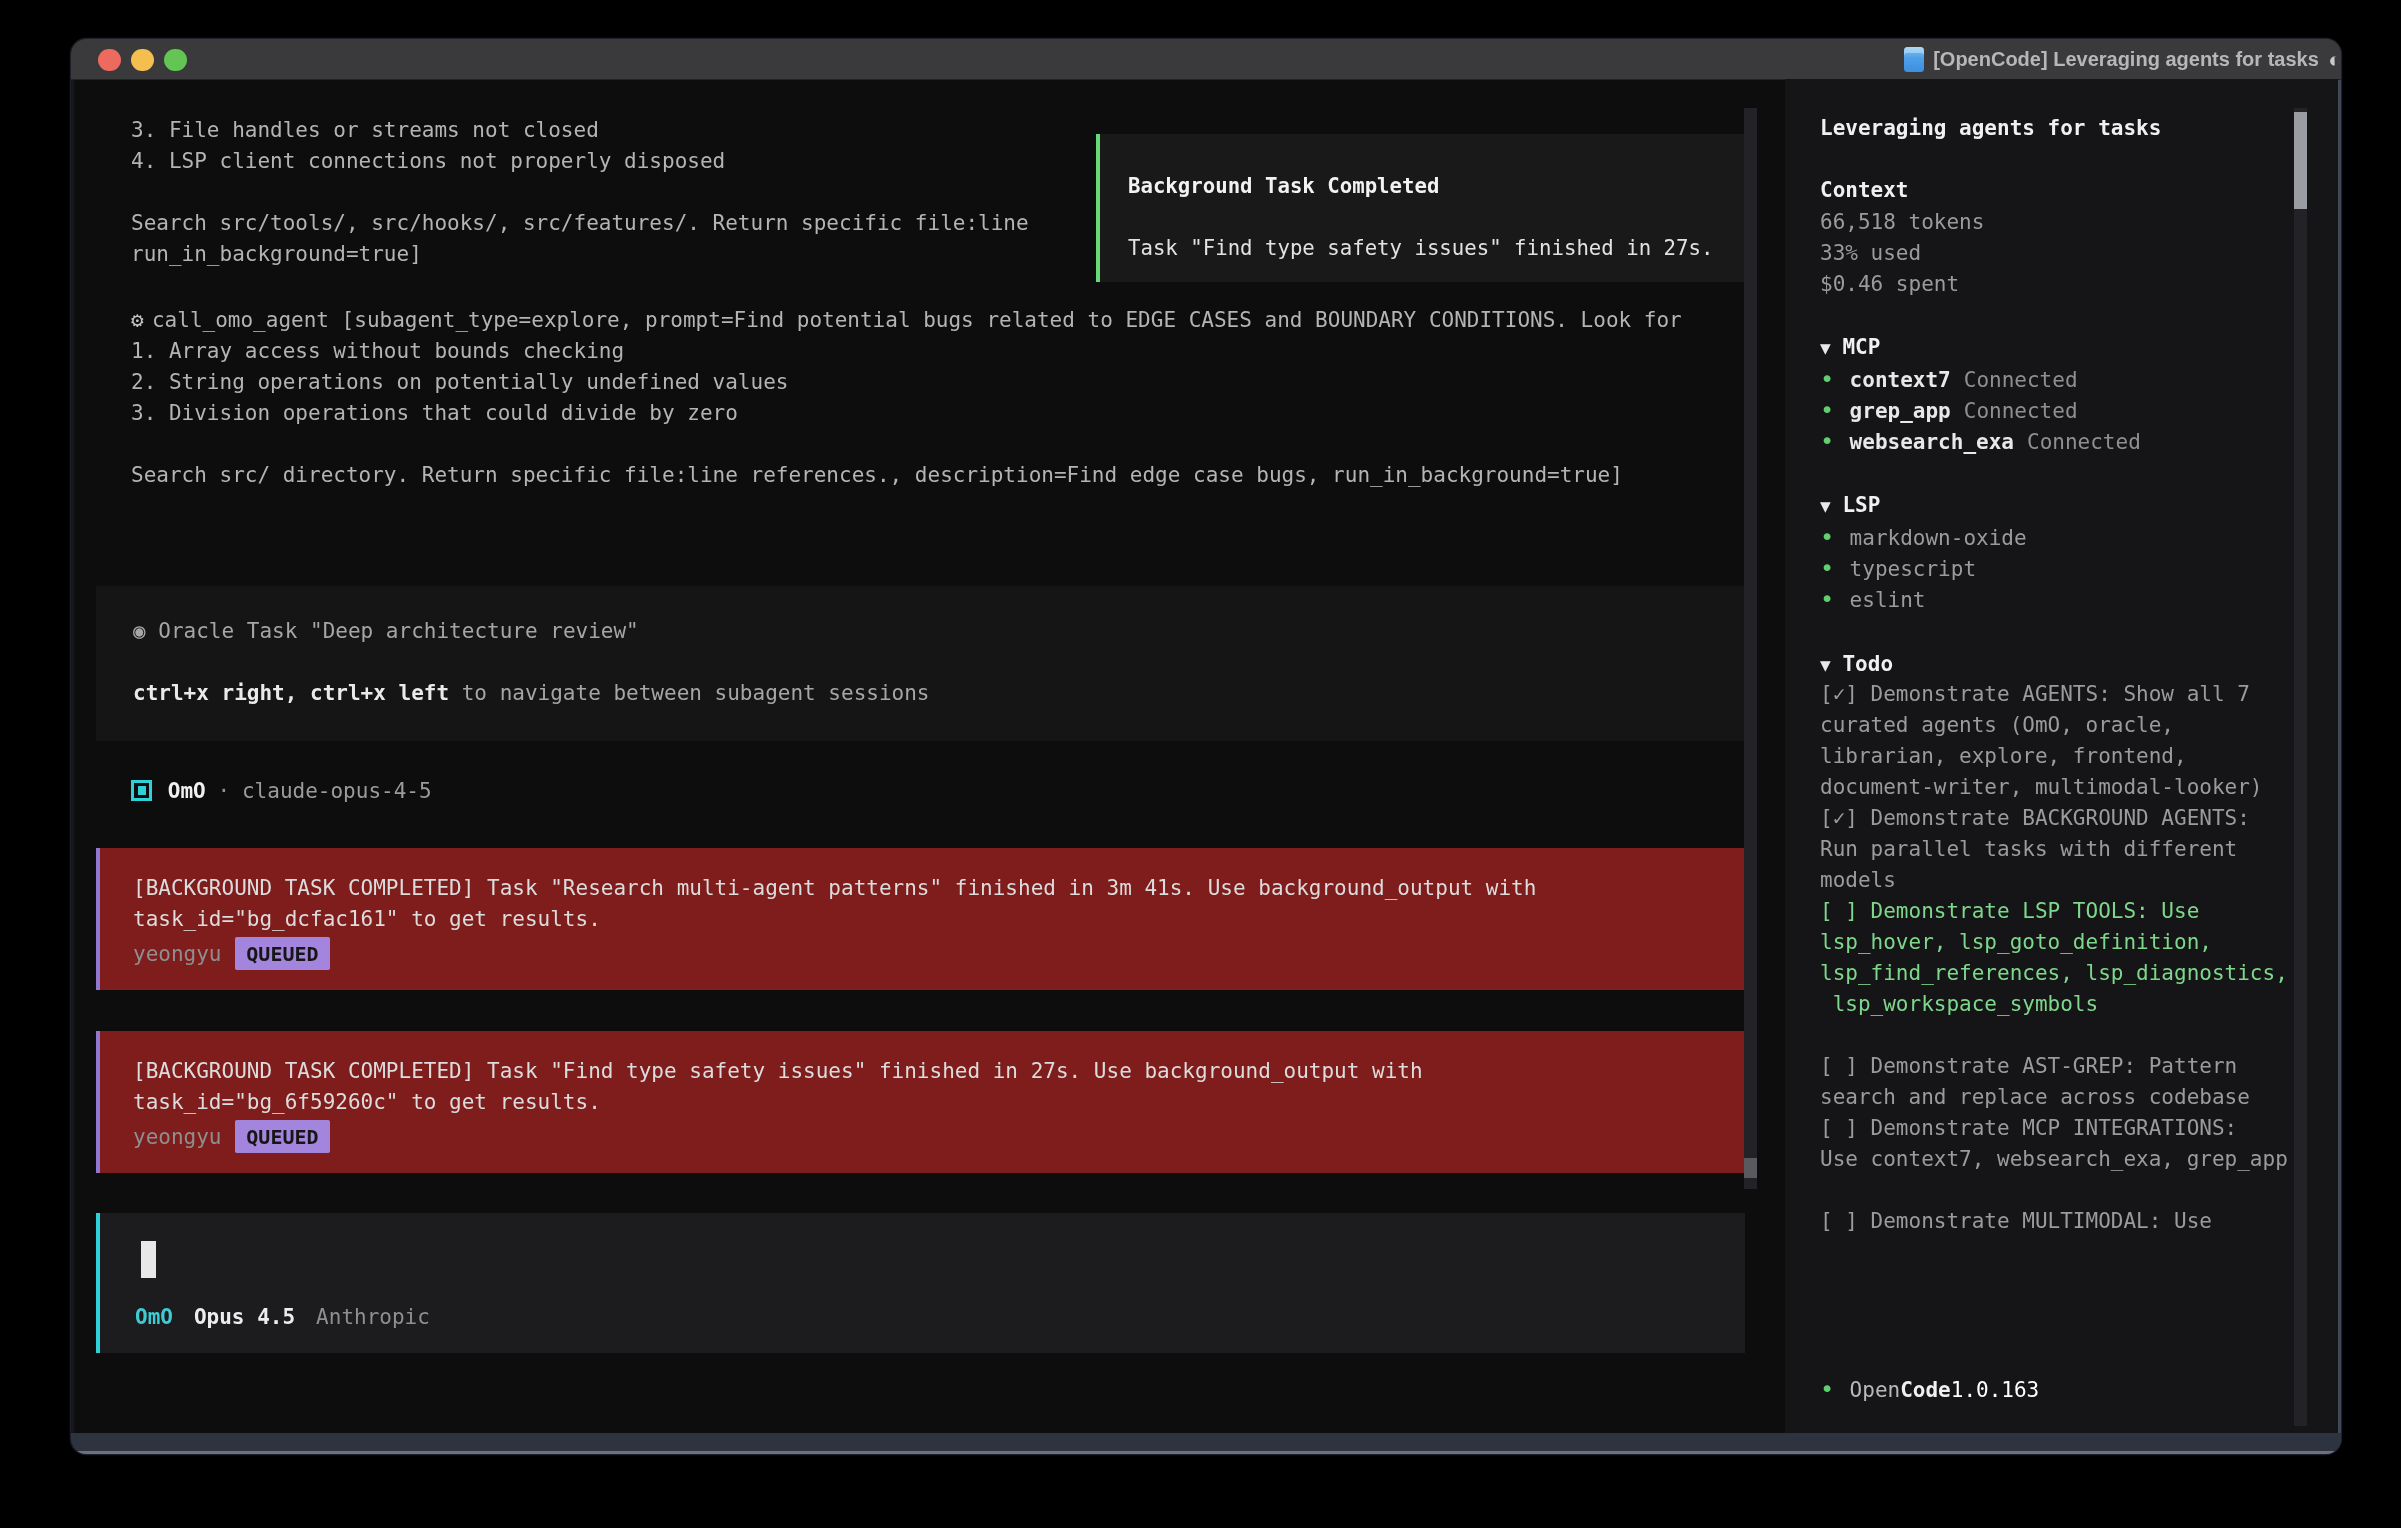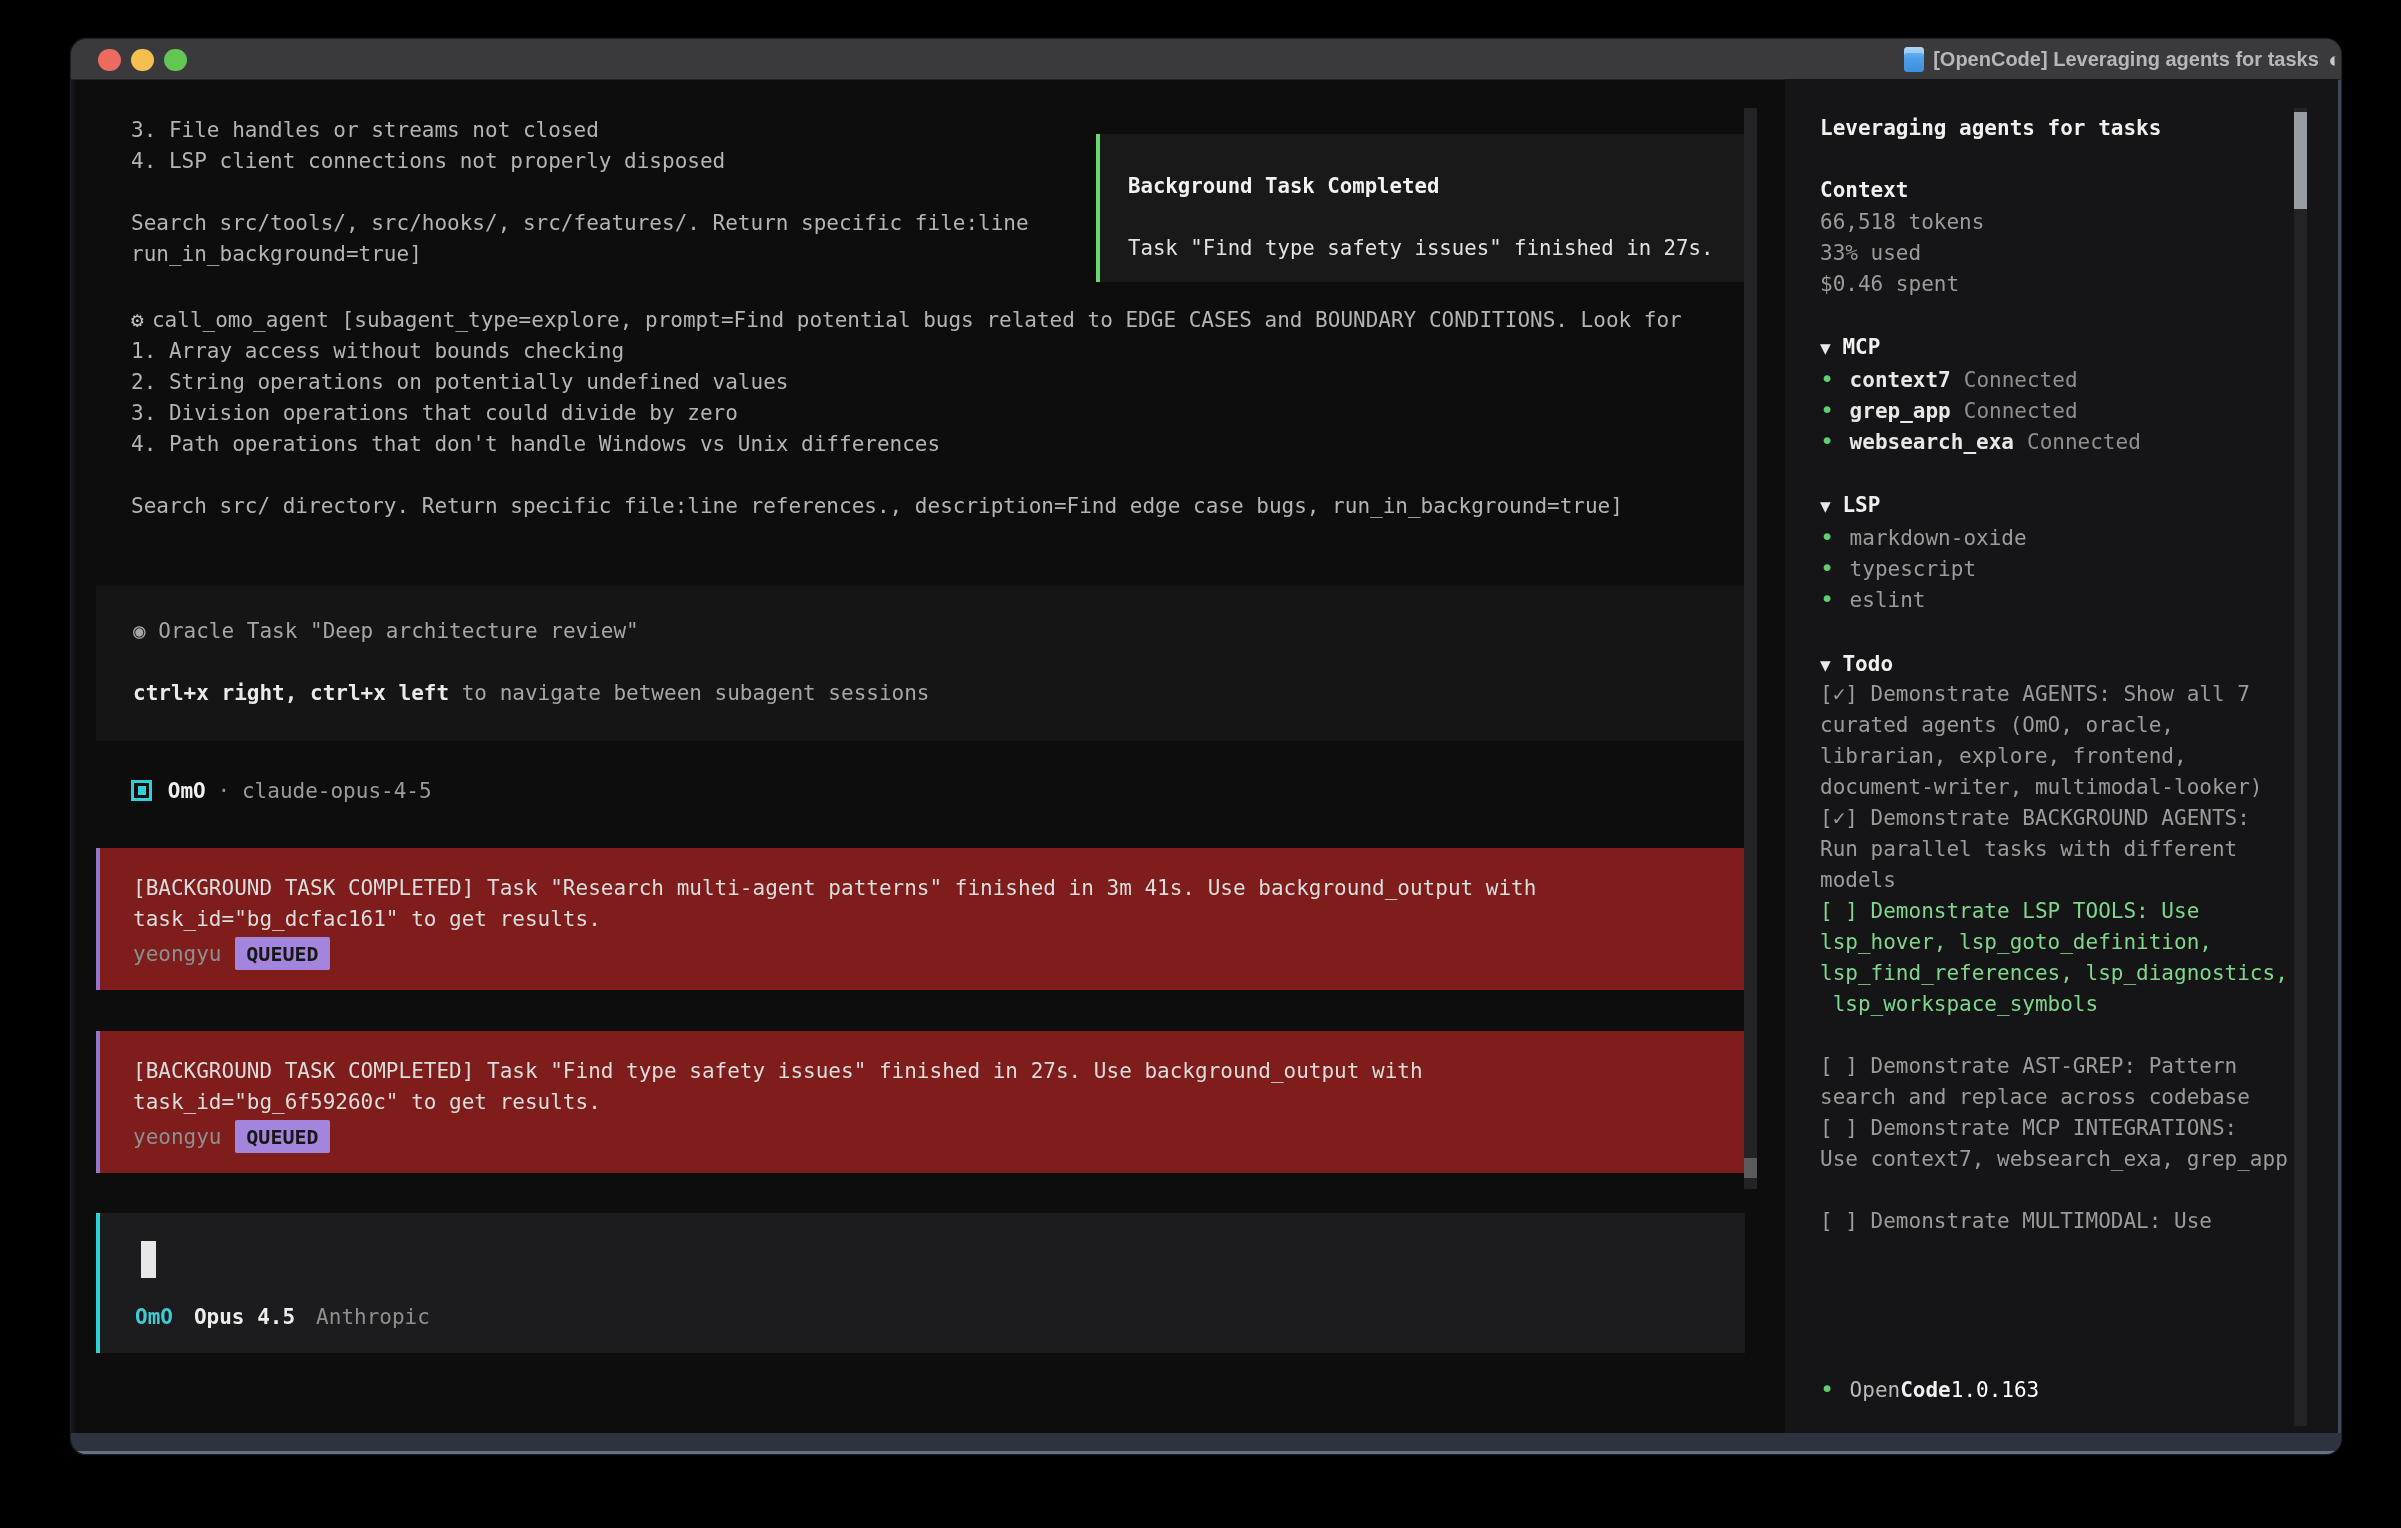--- a/index.html
+++ b/index.html
@@ -121,21 +121,20 @@
       <div class="ln"></div>
       <div class="ln">Search src/tools/, src/hooks/, src/features/. Return specific file:line</div>
       <div class="ln">run_in_background=true]</div>
     </div>
 
     <div class="callblock">
       <div class="ln"><span class="gear">⚙</span><span>call_omo_agent [subagent_type=explore, prompt=Find potential bugs related to EDGE CASES and BOUNDARY CONDITIONS. Look for</span></div>
       <div class="ln">1. Array access without bounds checking</div>
       <div class="ln">2. String operations on potentially undefined values</div>
       <div class="ln">3. Division operations that could divide by zero</div>
-      <div class="ln">4. Path operations that don't handle Windows vs Unix differences</div>
       <div class="ln"></div>
       <div class="ln">Search src/ directory. Return specific file:line references., description=Find edge case bugs, run_in_background=true]</div>
     </div>
 
     <div class="notif">
       <div class="ln notif-title">Background Task Completed</div>
       <div class="ln notif-body">Task "Find type safety issues" finished in 27s.</div>
     </div>
 
     <div class="oracle-panel">

